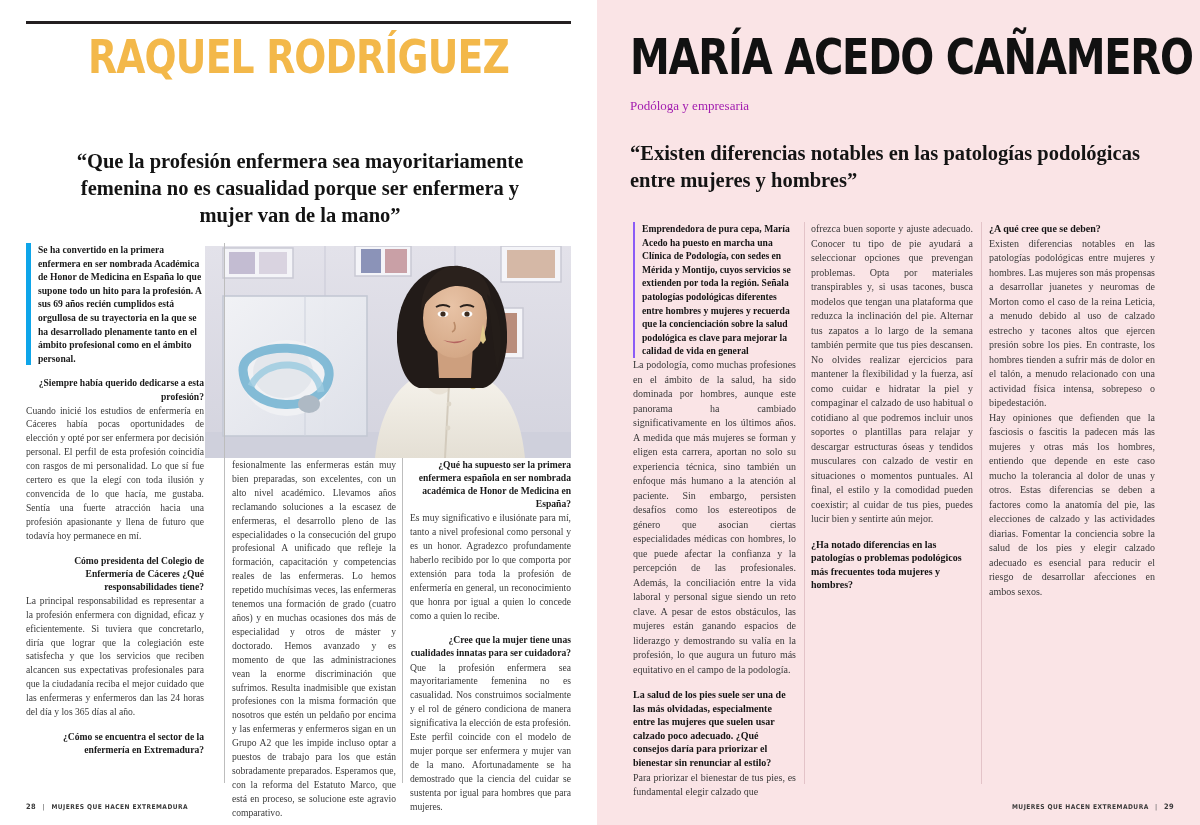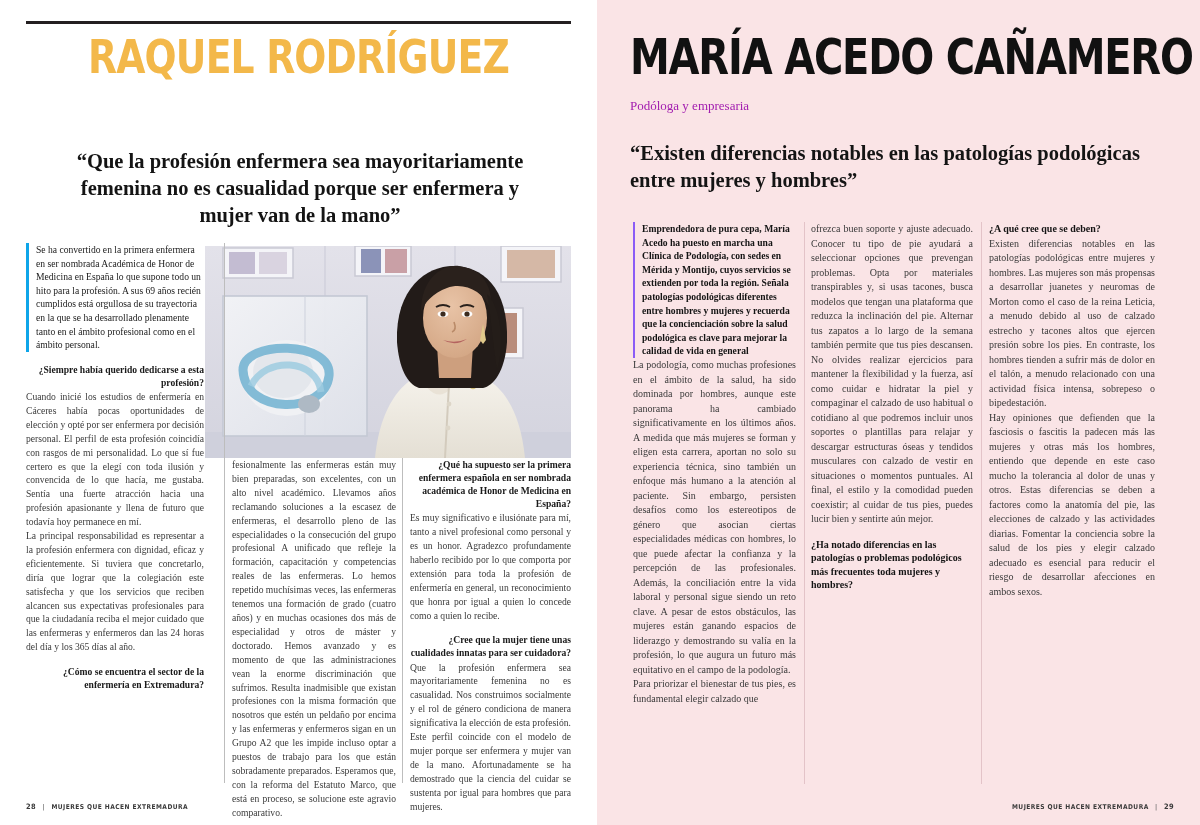--- a/index.html
+++ b/index.html
@@ -51,23 +51,23 @@
   
   .cols-left{
     position:absolute;left:26px;top:243px;width:545px;height:540px;
   }
   .col{position:absolute;top:0;box-sizing:border-box;}
   .col-sep{
     position:absolute;top:0;width:1px;background:#bdbdbd;
   }
 
   .lead{
-    border-left:3px solid #0ea5e9;
+    border-left:5px solid #0ea5e9;
     padding-left:7px;
-    font-weight:normal;font-size:9.6px;line-height:1.42;color:#1a1a1a;
+    font-weight:bold;font-size:9.6px;line-height:1.42;color:#1a1a1a;
     text-align:left;
   }
   .q{
     font-weight:bold;font-size:9.6px;line-height:1.36;color:#1a1a1a;
     margin-top:11px;
     text-align:right;
   }
   .a{
     font-size:9.6px;line-height:1.45;color:#3a3a3a;text-align:justify;
   }
@@ -228,20 +228,21 @@
     </div>
 
     <div class="cols-left">
       <div class="col-sep" style="left:198px;top:0;height:540px;"></div>
       <div class="col-sep" style="left:376px;top:215px;height:325px;"></div>
 
       <div class="col" style="left:0;width:178px;">
         <div class="lead">Se ha convertido en la primera enfermera en ser nombrada Académica de Honor de Medicina en España lo que supone todo un hito para la profesión. A sus 69 años recién cumplidos está orgullosa de su trayectoria en la que se ha desarrollado plenamente tanto en el ámbito profesional como en el ámbito personal.</div>
         <div class="q">¿Siempre había querido dedicarse a esta profesión?</div>
         <div class="a">Cuando inicié los estudios de enfermería en Cáceres había pocas oportunidades de elección y opté por ser enfermera por decisión personal. El perfil de esta profesión coincidía con rasgos de mi personalidad. Lo que sí fue certero es que la elegí con toda ilusión y convencida de lo que hacía, me gustaba. Sentía una fuerte atracción hacia una profesión apasionante y llena de futuro que todavía hoy permanece en mí.</div>
+        <div class="q">Cómo presidenta del Colegio de Enfermería de Cáceres ¿Qué responsabilidades tiene?</div>
         <div class="a">La principal responsabilidad es representar a la profesión enfermera con dignidad, eficaz y eficientemente. Si tuviera que concretarlo, diría que lograr que la colegiación este satisfecha y que los servicios que reciben alcancen sus expectativas profesionales para que la ciudadanía reciba el mejor cuidado que las enfermeras y enfermeros dan las 24 horas del día y los 365 días al año.</div>
         <div class="q">¿Cómo se encuentra el sector de la enfermería en Extremadura?</div>
       </div>
 
       <div class="col" style="left:206px;width:164px;top:215px;">
         <div class="a">fesionalmente las enfermeras están muy bien preparadas, son excelentes, con un alto nivel académico. Llevamos años reclamando soluciones a la escasez de enfermeras, el desarrollo pleno de las especialidades o la consecución del grupo profesional A unificado que refleje la formación, capacitación y competencias reales de las enfermeras. Lo hemos repetido muchísimas veces, las enfermeras tenemos una formación de grado (cuatro años) y en muchas ocasiones dos más de especialidad y otros de máster y doctorado. Hemos avanzado y es momento de que las administraciones vean la enorme discriminación que sufrimos. Resulta inadmisible que existan profesiones con la misma formación que nosotros que estén un peldaño por encima y las enfermeras y enfermeros sigan en un Grupo A2 que les impide incluso optar a puestos de trabajo para los que están sobradamente preparados. Esperamos que, con la reforma del Estatuto Marco, que está en proceso, se solucione este agravio comparativo.</div>
       </div>
 
       <div class="col" style="left:384px;width:161px;top:215px;">
         <div class="q" style="margin-top:0;">¿Qué ha supuesto ser la primera enfermera española en ser nombrada académica de Honor de Medicina en España?</div>
@@ -270,20 +271,21 @@
     </div>
   </div>
 
   <div class="cols-right">
     <div class="col-sep-r" style="left:171px;top:0;height:562px;"></div>
     <div class="col-sep-r" style="left:348px;top:0;height:562px;"></div>
 
     <div class="col" style="left:0;width:163px;">
       <div class="lead-r">Emprendedora de pura cepa, María Acedo ha puesto en marcha una Clínica de Podología, con sedes en Mérida y Montijo, cuyos servicios se extienden por toda la región. Señala patologías podológicas diferentes entre hombres y mujeres y recuerda que la concienciación sobre la salud podológica es clave para mejorar la calidad de vida en general</div>
       <div class="a-r">La podología, como muchas profesiones en el ámbito de la salud, ha sido dominada por hombres, aunque este panorama ha cambiado significativamente en los últimos años. A medida que más mujeres se forman y eligen esta carrera, aportan no solo su experiencia técnica, sino también un enfoque más humano a la atención al paciente. Sin embargo, persisten  desafíos como los estereotipos de género que asocian ciertas especialidades médicas con hombres, lo que puede afectar la confianza y la percepción de las profesionales. Además, la conciliación entre la vida laboral y personal sigue siendo un reto clave. A pesar de estos obstáculos, las mujeres están ganando espacios de liderazgo y demostrando su valía en la profesión, lo que augura un futuro más equitativo en el campo de la podología.</div>
+      <div class="q-r">La salud de los pies suele ser una de las más olvidadas, especialmente entre las mujeres que suelen usar calzado poco adecuado. ¿Qué consejos daría para priorizar el bienestar sin renunciar al estilo?</div>
       <div class="a-r">Para priorizar el bienestar de tus pies, es fundamental elegir calzado que</div>
     </div>
 
     <div class="col" style="left:178px;width:162px;">
       <div class="a-r">ofrezca buen soporte y ajuste adecuado. Conocer tu tipo de pie ayudará a seleccionar opciones que prevengan problemas. Opta por materiales transpirables y, si usas tacones, busca modelos que tengan una plataforma que reduzca la inclinación del pie. Alternar tus zapatos a lo largo de la semana también permite que tus pies descansen. No olvides realizar ejercicios para mantener la flexibilidad y la fuerza, así como cuidar e hidratar la piel y compaginar el calzado de uso habitual o cotidiano al que podremos incluir unos soportes o plantillas para relajar y descargar estructuras óseas y tendidos musculares con calzado de vestir en situaciones o momentos puntuales. Al final, el estilo y la comodidad pueden coexistir; al cuidar de tus pies, puedes lucir bien y sentirte aún mejor.</div>
       <div class="q-r">¿Ha notado diferencias en las patologías o problemas podológicos más frecuentes toda mujeres y hombres?</div>
     </div>
 
     <div class="col" style="left:356px;width:166px;">
       <div class="q-r" style="margin-top:0;">¿A qué cree que se deben?</div>

